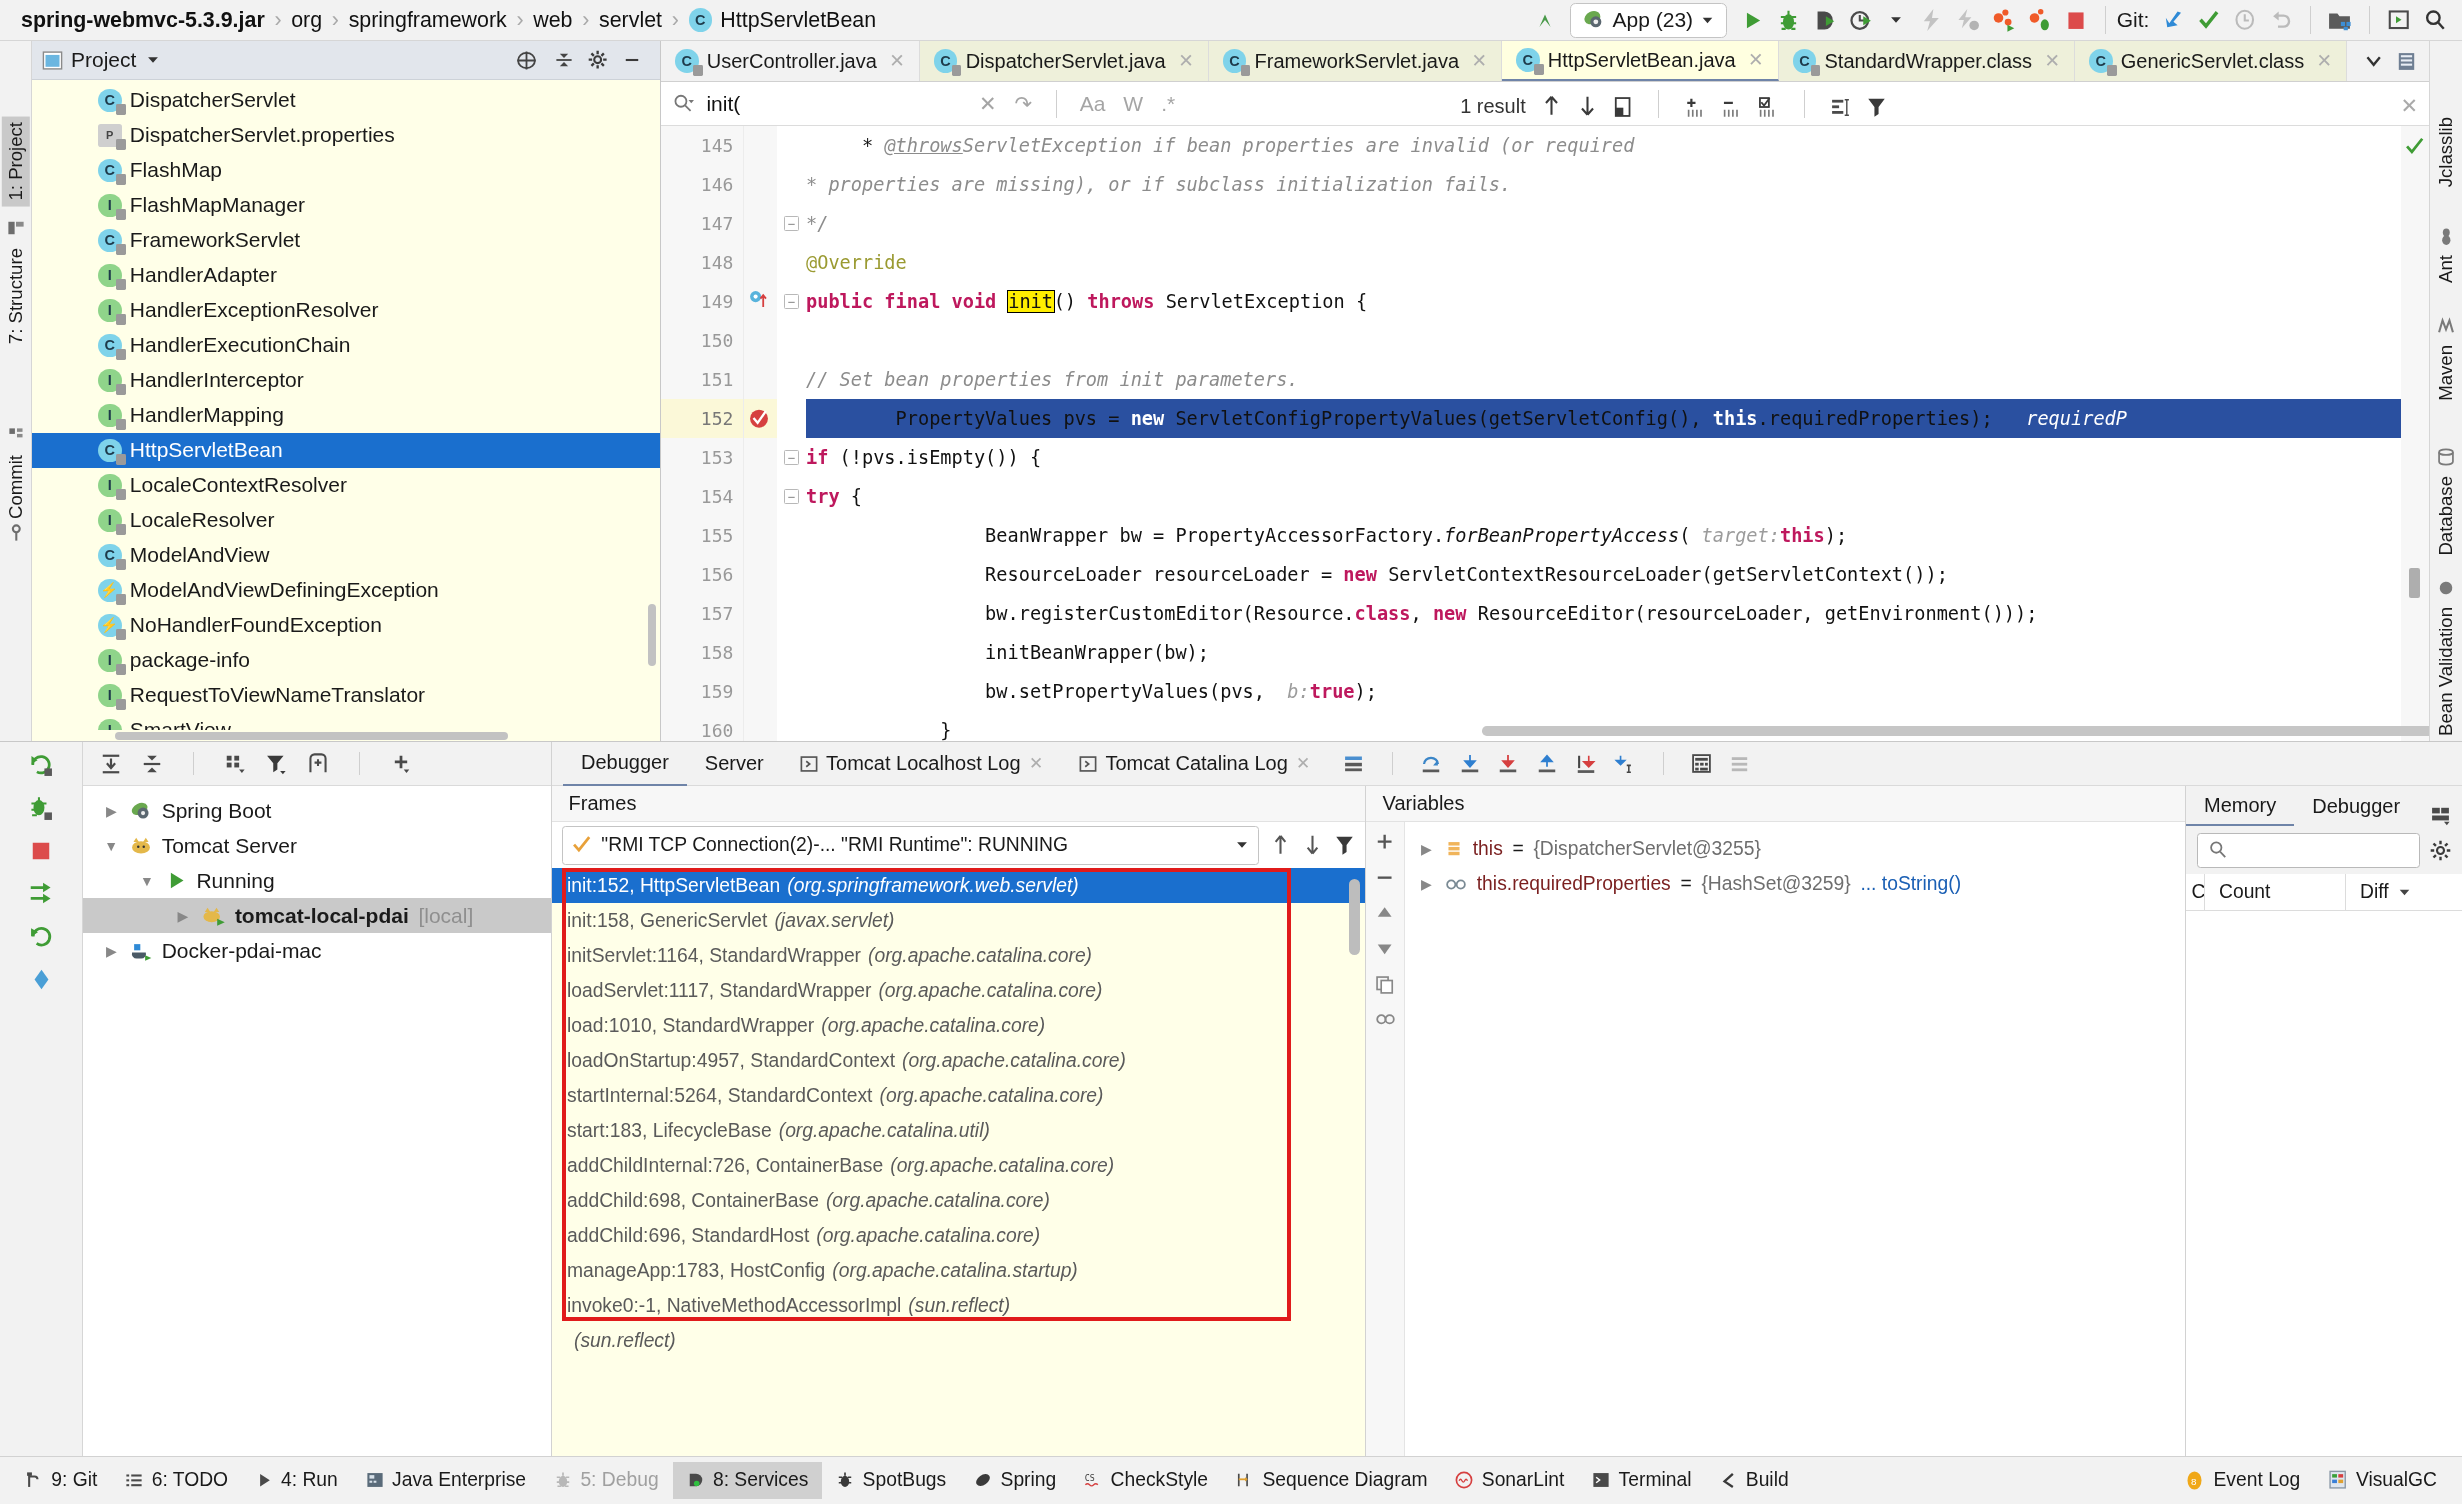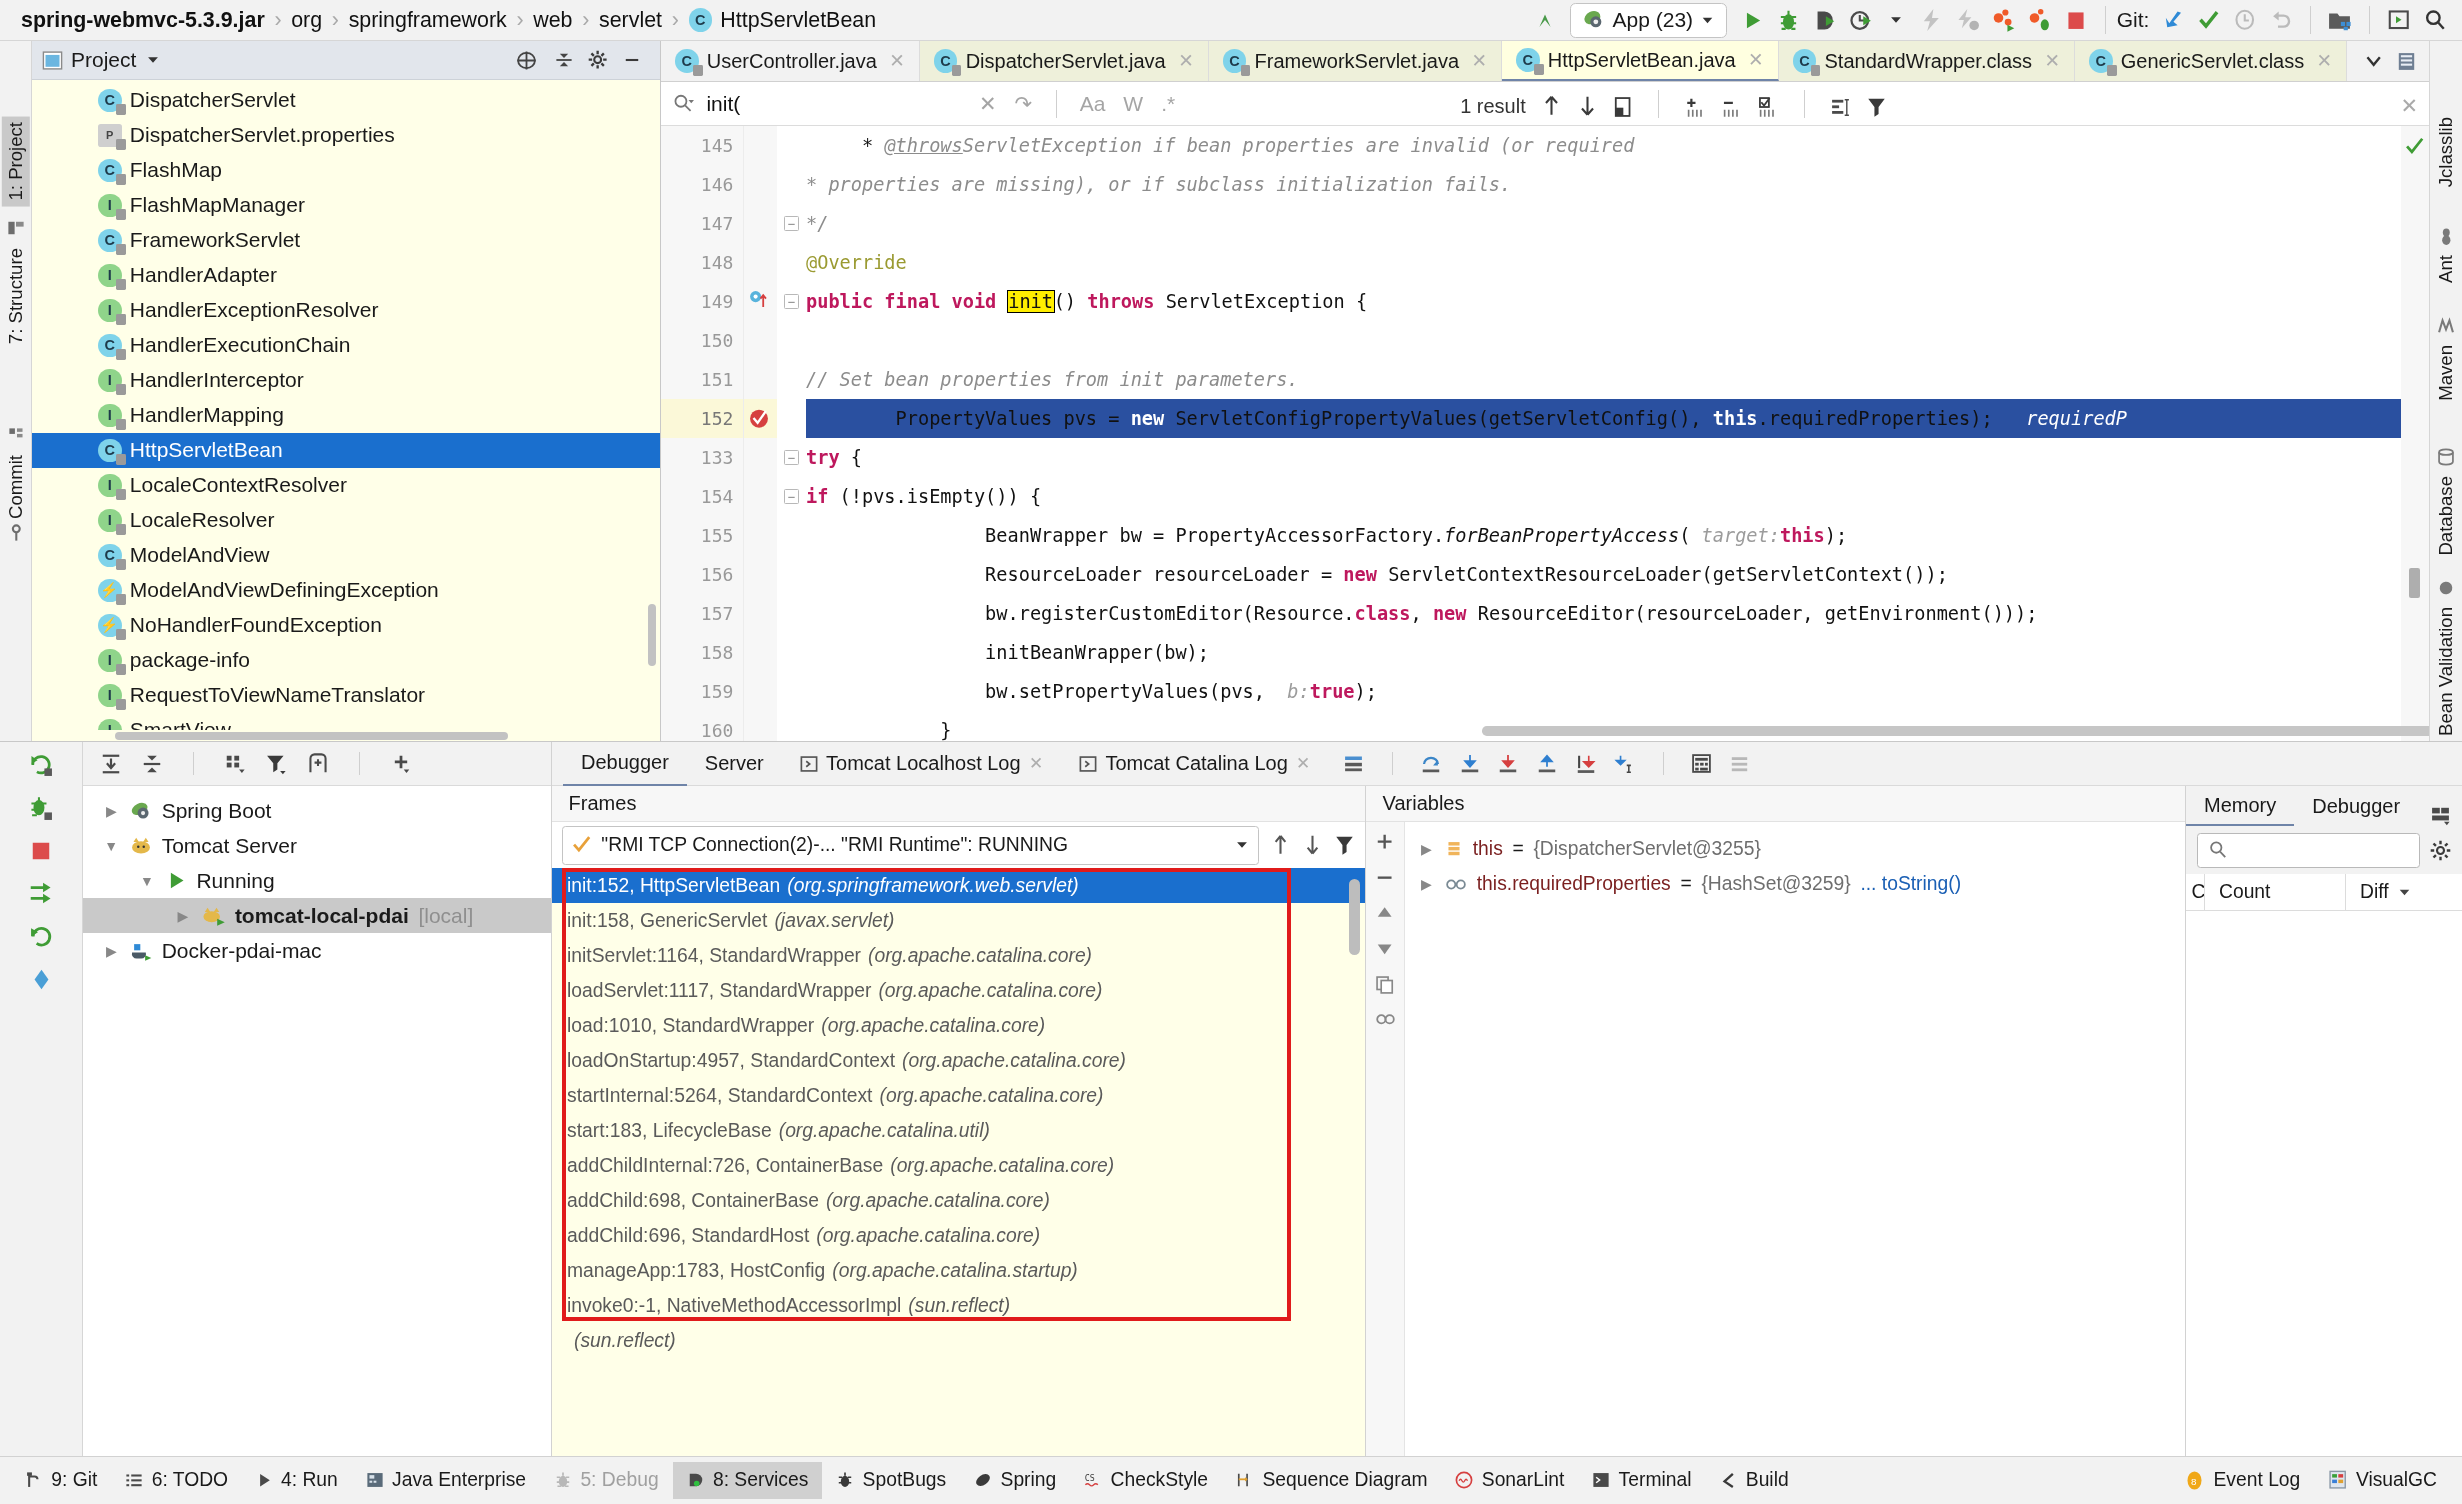--- a/index.html
+++ b/index.html
@@ -632,21 +632,21 @@
     <div class="codearea">
       <div class="gutter" id="gutter">
           <div class="gline">145</div>
           <div class="gline">146</div>
           <div class="gline">147</div>
           <div class="gline">148</div>
           <div class="gline">149</div>
           <div class="gline">150</div>
           <div class="gline">151</div>
           <div class="gline cur">152</div>
-          <div class="gline">133</div>
+          <div class="gline">153</div>
           <div class="gline">154</div>
           <div class="gline">155</div>
           <div class="gline">156</div>
           <div class="gline">157</div>
           <div class="gline">158</div>
           <div class="gline">159</div>
           <div class="gline">160</div>
         </div>
       <div class="markers" id="markers">
           <div class="mline"></div>
@@ -709,22 +709,22 @@
         </div>
       <div class="codelines" id="codelines">
           <div class="cline">     * <span class="tag">@throws</span> <span class="doc">ServletException if bean properties are invalid (or required</span></div>
           <div class="cline">     <span class="doc">* properties are missing), or if subclass initialization fails.</span></div>
           <div class="cline">     <span class="doc">*/</span></div>
           <div class="cline">    <span class="anno">@Override</span></div>
           <div class="cline">    <span class="kw">public final void </span><span class="mark">init</span>() <span class="kw">throws </span>ServletException {</div>
           <div class="cline"></div>
           <div class="cline">        <span class="cmt">// Set bean properties from init parameters.</span></div>
           <div class="cline hl">        PropertyValues pvs = <span class="kw">new </span>ServletConfigPropertyValues(getServletConfig(), <span class="kw">this</span>.requiredProperties);   <span class="hint">requiredP</span></div>
+          <div class="cline">        <span class="kw">if </span>(!pvs.isEmpty()) {</div>
           <div class="cline">            <span class="kw">try </span>{</div>
-          <div class="cline">        <span class="kw">if </span>(!pvs.isEmpty()) {</div>
           <div class="cline">                BeanWrapper bw = PropertyAccessorFactory.<span class="ital">forBeanPropertyAccess</span>( <span class="hint">target:</span> <span class="kw">this</span>);</div>
           <div class="cline">                ResourceLoader resourceLoader = <span class="kw">new </span>ServletContextResourceLoader(getServletContext());</div>
           <div class="cline">                bw.registerCustomEditor(Resource.<span class="kw">class</span>, <span class="kw">new </span>ResourceEditor(resourceLoader, getEnvironment()));</div>
           <div class="cline">                initBeanWrapper(bw);</div>
           <div class="cline">                bw.setPropertyValues(pvs,  <span class="hint">b:</span> <span class="kw">true</span>);</div>
           <div class="cline">            }</div>
         </div>
       <div class="rgut">
         <div style="position:absolute;top:9.7px;left:4.1px">
           <svg width="19.3" height="19.3" viewBox="0 0 28 28">

